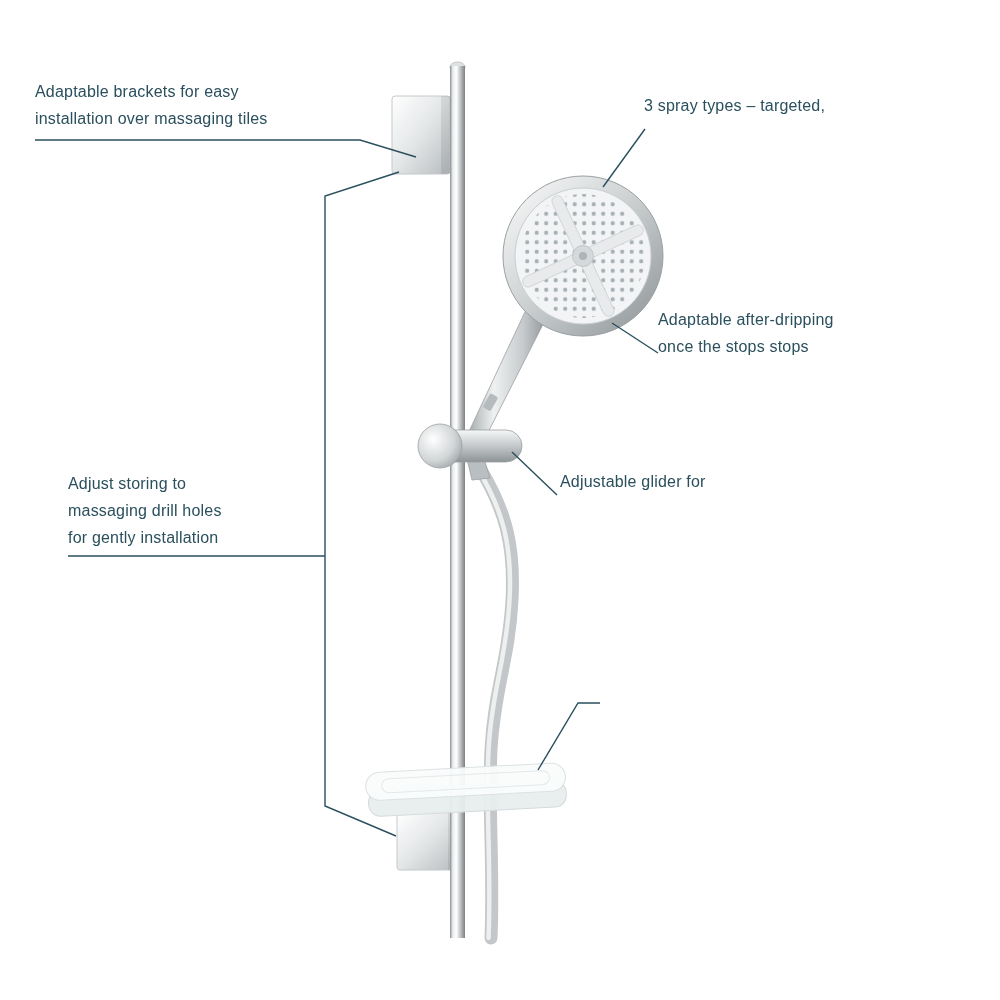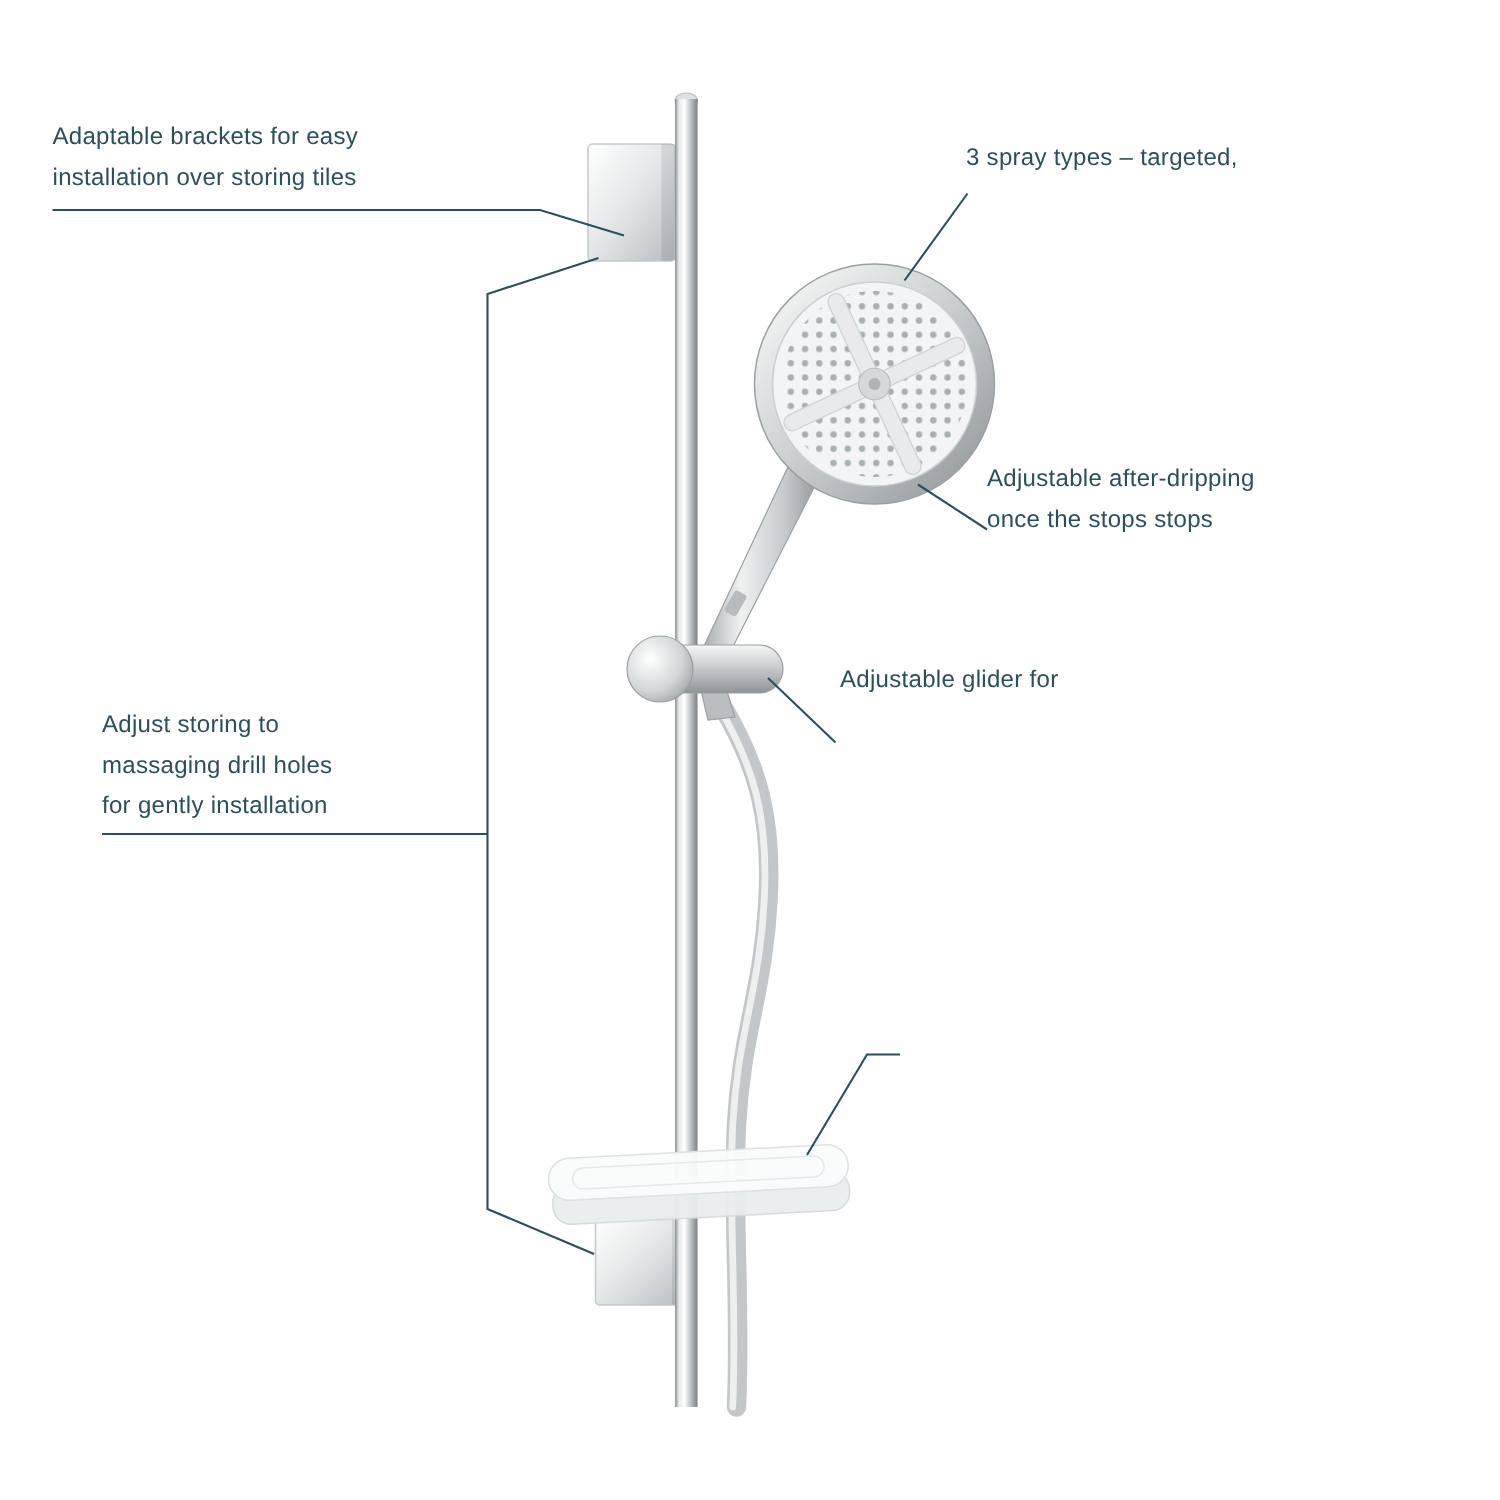--- a/index.html
+++ b/index.html
@@ -118,36 +118,36 @@
       <polyline class="leader" points="658,353 612,323"></polyline>
       <polyline class="leader" points="399,172 325,196 325,806 396,836"></polyline>
       <polyline class="leader" points="68,556 325,556"></polyline>
       <polyline class="leader" points="557,495 512,452"></polyline>
       <polyline class="leader" points="600,703 578,703 538,770"></polyline>
     </g>
   </svg>
 
   <div class="callout" style="left:35px; top:78px;">
     <span>Adaptable brackets for easy</span>
-    <span>installation over storing tiles</span>
+    <span>installation over massaging tiles</span>
   </div>
 
   <div class="callout" style="left:644px; top:92px;">
     <span>3 spray types – targeted,</span>
   </div>
 
   <div class="callout" style="left:658px; top:306px;">
-    <span>Adjustable after-dripping</span>
+    <span>Adaptable after-dripping</span>
     <span>once the stops stops</span>
   </div>
 
   <div class="callout" style="left:68px; top:470px;">
     <span>Adjust storing to</span>
     <span>massaging drill holes</span>
     <span>for gently installation</span>
   </div>
 
-  <div class="callout" style="left:560px; top:440px;">
+  <div class="callout" style="left:560px; top:468px;">
     <span>Adjustable glider for</span>
   </div>
 
 
 </div>
 
 </body></html>

